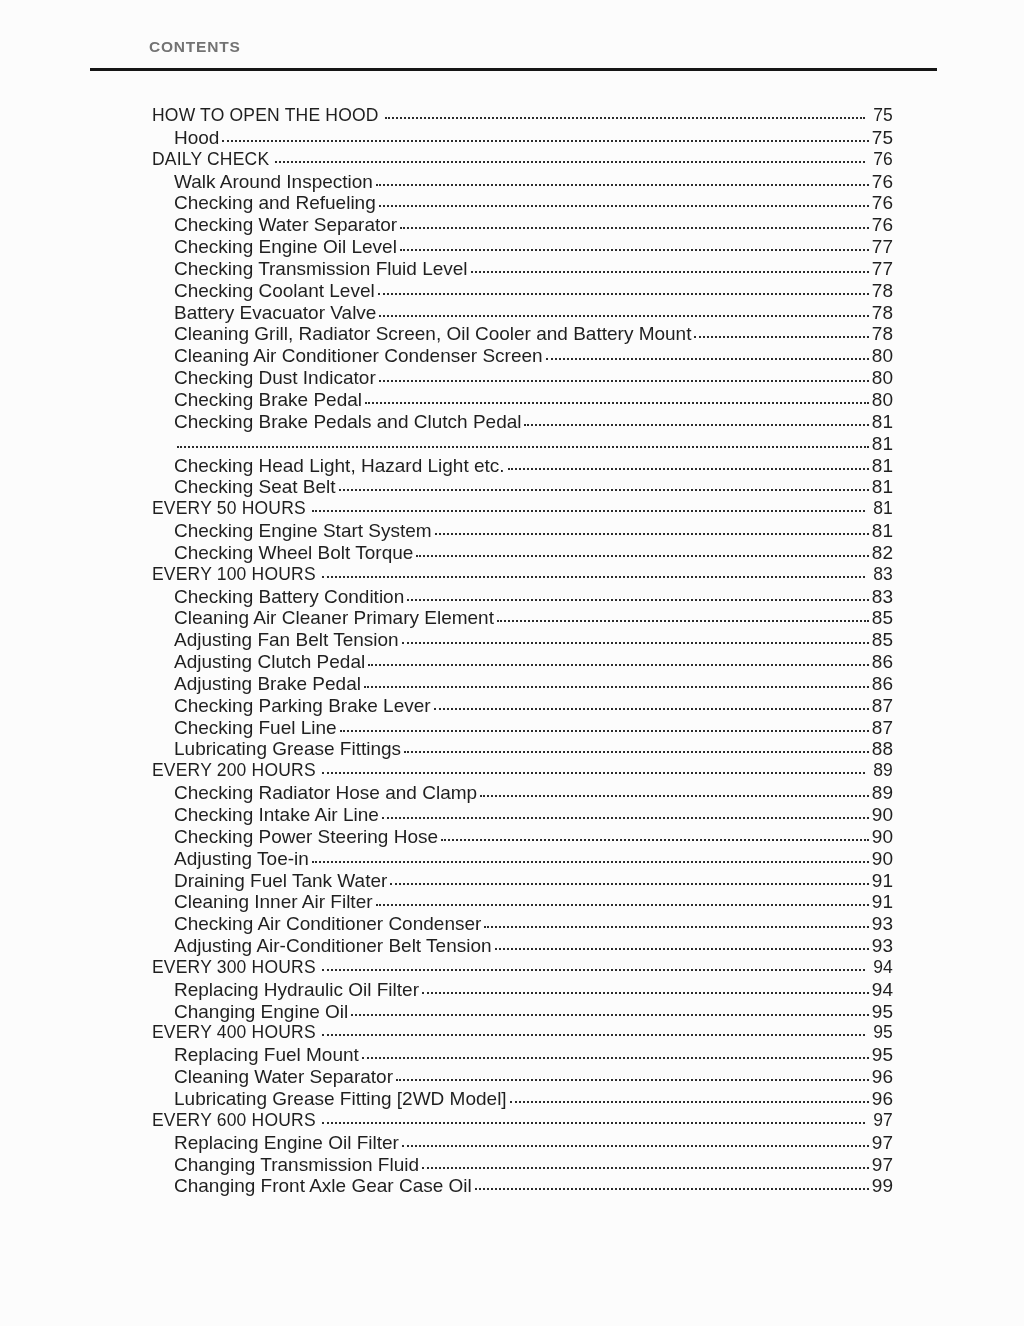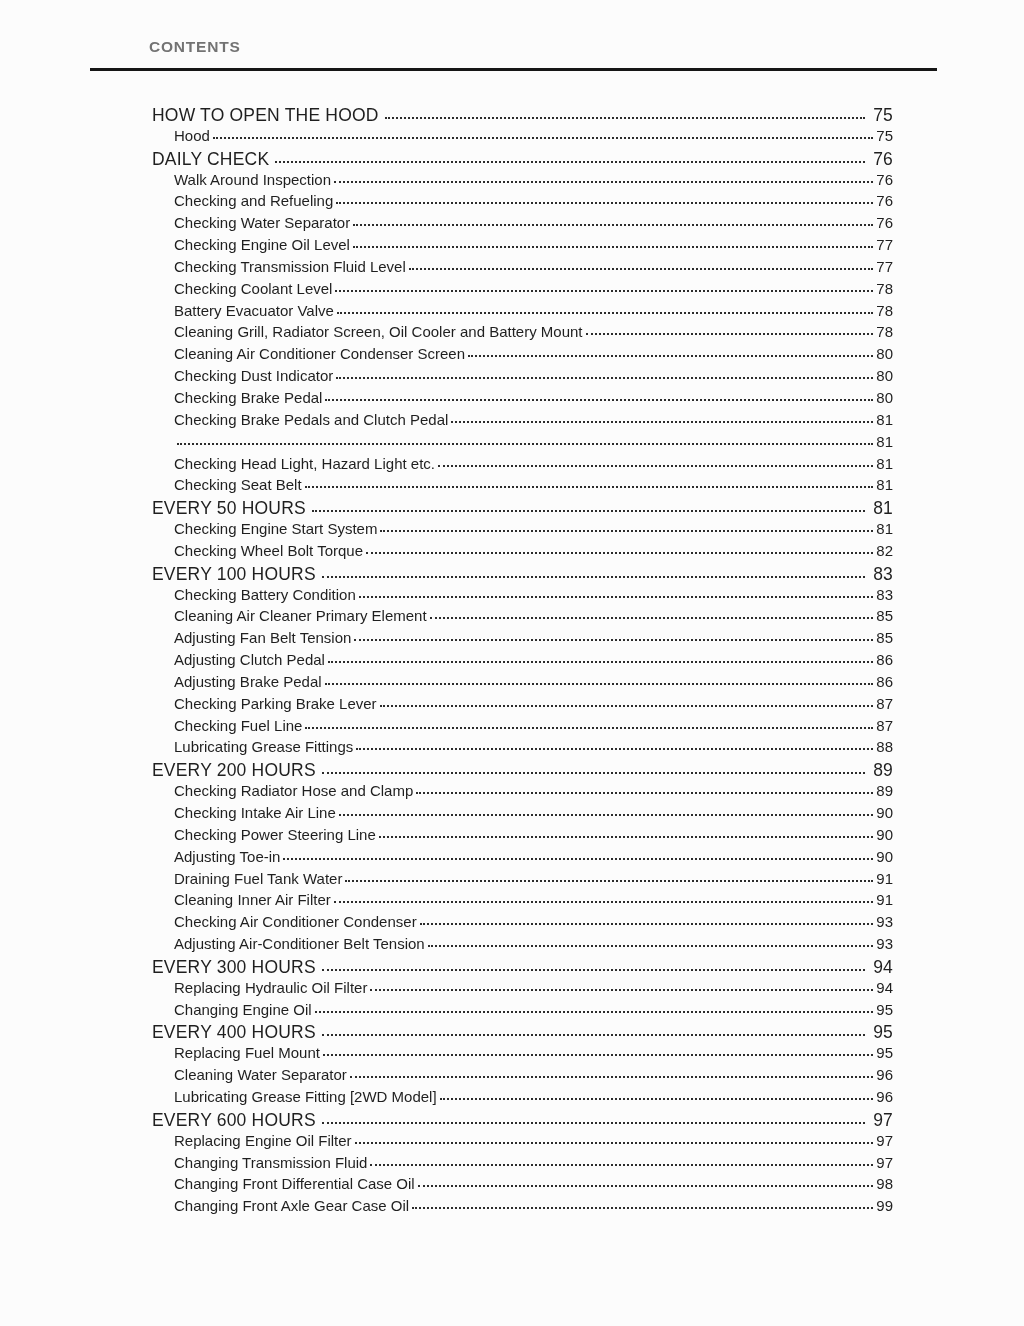--- a/index.html
+++ b/index.html
@@ -49,21 +49,21 @@
     flex: 1 1 auto;
     min-width: 12px;
     border-bottom: 2px dotted #2b2b2b;
     margin: 0 2px 0 3px;
     position: relative;
     top: -2px;
   }
   .toc-row .num { flex: 0 0 auto; }
   .toc-row.lv1 { font-size: 17.5px; letter-spacing: 0.2px; }
   .toc-row.lv1 .leader { margin-right: 8px; margin-left: 6px; }
-  .toc-row.lv2 { font-size: 15px; margin-left: 22px; }
+  .toc-row.lv2 { font-size: 19px; margin-left: 22px; }
   .toc-row.lv2 .num { padding-left: 1px; }
 </style>
 </head>
 <body>
 
 <div class="page">
   <div class="masthead">CONTENTS</div>
   <div class="rule"></div>
   <div class="toc">
       <div class="toc-row lv1">
@@ -224,21 +224,21 @@
     <span class="label">Checking Radiator Hose and Clamp</span>
     <span class="leader"></span>
     <span class="num">89</span>
   </div>
       <div class="toc-row lv2">
     <span class="label">Checking Intake Air Line</span>
     <span class="leader"></span>
     <span class="num">90</span>
   </div>
       <div class="toc-row lv2">
-    <span class="label">Checking Power Steering Line</span>
+    <span class="label">Checking Power Steering Hose</span>
     <span class="leader"></span>
     <span class="num">90</span>
   </div>
       <div class="toc-row lv2">
     <span class="label">Adjusting Toe-in</span>
     <span class="leader"></span>
     <span class="num">90</span>
   </div>
       <div class="toc-row lv2">
     <span class="label">Draining Fuel Tank Water</span>
@@ -302,25 +302,20 @@
   </div>
       <div class="toc-row lv2">
     <span class="label">Replacing Engine Oil Filter</span>
     <span class="leader"></span>
     <span class="num">97</span>
   </div>
       <div class="toc-row lv2">
     <span class="label">Changing Transmission Fluid</span>
     <span class="leader"></span>
     <span class="num">97</span>
-  </div>
-      <div class="toc-row lv2">
-    <span class="label">Changing Front Differential Case Oil</span>
-    <span class="leader"></span>
-    <span class="num">98</span>
   </div>
       <div class="toc-row lv2">
     <span class="label">Changing Front Axle Gear Case Oil</span>
     <span class="leader"></span>
     <span class="num">99</span>
   </div>
     </div>
 </div>
 
 </body></html>

